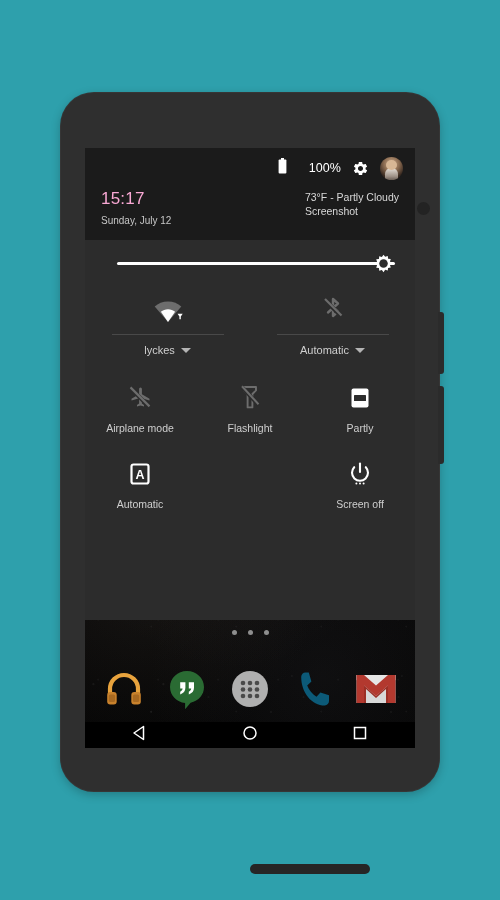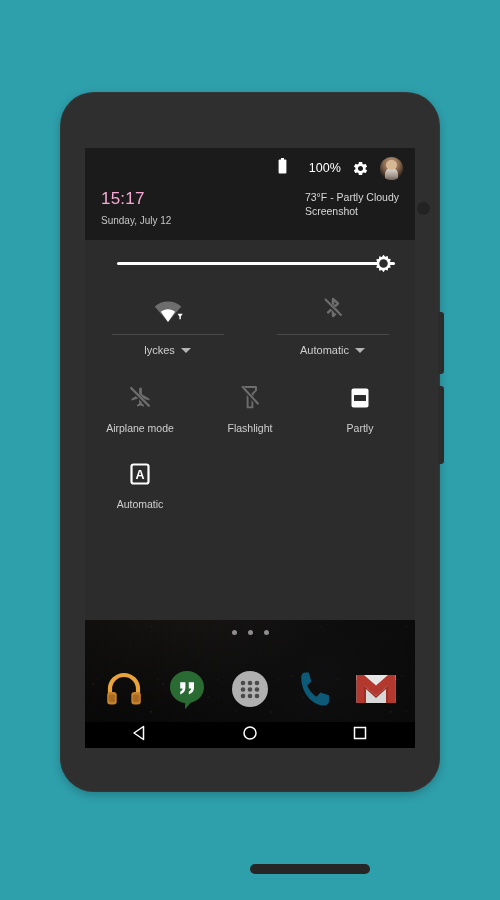--- a/index.html
+++ b/index.html
@@ -486,20 +486,32 @@
           <div class="tile-icon">
             <svg width="22" height="24" viewBox="0 0 22 24">
               <rect x="2.5" y="2.5" width="17" height="19" rx="2" fill="none" stroke="#ffffff" stroke-width="2.2"></rect>
               <text x="11" y="17.4" font-family="Liberation Sans, sans-serif" font-size="12.5" font-weight="bold" fill="#ffffff" text-anchor="middle">A</text>
             </svg>
           </div>
           <div class="tile-label">Automatic</div>
         </div>
 
 
+        <div class="tile" style="margin-left:110px">
+          <div class="tile-icon">
+            <svg width="22" height="26" viewBox="0 0 22 26">
+              <path d="M5.2 6.2a8 8 0 1 0 11.6 0" fill="none" stroke="#ffffff" stroke-width="2.1" stroke-linecap="round"></path>
+              <line x1="11" y1="2.5" x2="11" y2="11" stroke="#ffffff" stroke-width="2.1" stroke-linecap="round"></line>
+              <circle cx="7.4" cy="22.4" r="1" fill="#ffffff"></circle>
+              <circle cx="11" cy="22.4" r="1" fill="#ffffff"></circle>
+              <circle cx="14.6" cy="22.4" r="1" fill="#ffffff"></circle>
+            </svg>
+          </div>
+          <div class="tile-label">Screen off</div>
+        </div>
 
       </div>
     </div>
 
     <div class="page-dots">
       <span class="dot"></span>
       <span class="dot"></span>
       <span class="dot"></span>
     </div>
 

